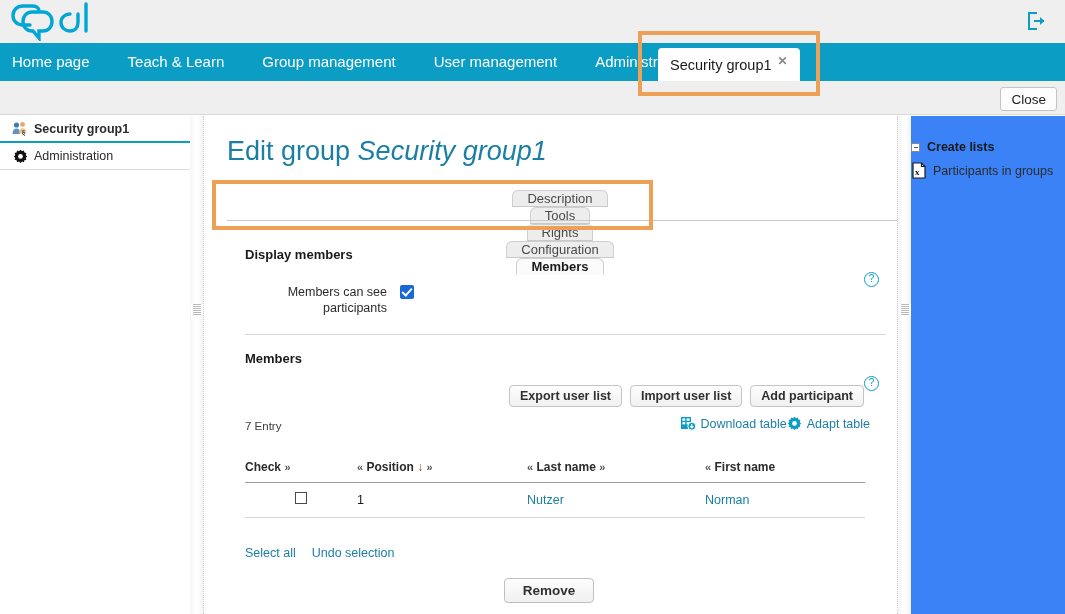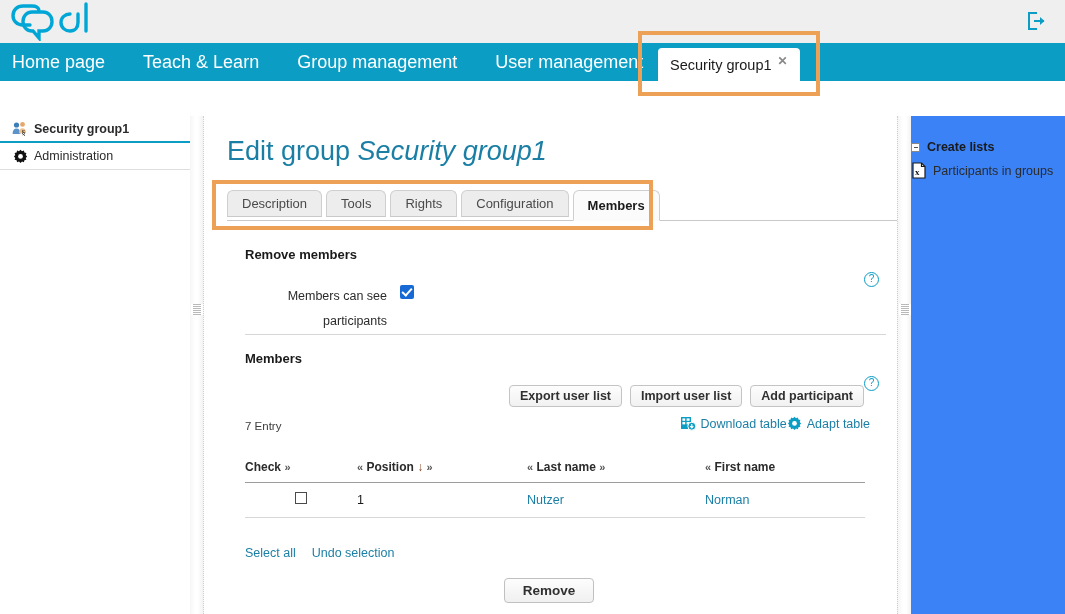--- a/index.html
+++ b/index.html
@@ -38,21 +38,21 @@
     width: 1065px; height: 38px;
     background: #0b9dc4;
   }
   .nav-items {
     position: absolute; left: 0; top: 0;
     height: 38px;
     display: flex; align-items: center;
   }
   .nav-item {
     color: #ffffff;
-    font-size: 18px;
+    font-size: 15px;
     padding: 0 19px;
     line-height: 38px;
     white-space: nowrap;
     cursor: pointer;
     text-decoration: none;
   }
   .nav-item:first-child { padding-left: 12px; }
 
   
   .doc-tab {
@@ -164,21 +164,21 @@
     font-weight: normal;
   }
   .page-title em {
     font-style: italic;
   }
 
   
   .tabs {
     position: absolute; left: 15px; top: 74px;
     width: 670px; height: 31px;
-    display: flex; align-items: flex-start;
+    display: flex; align-items: center; flex-direction: column;
   }
   .tab {
     height: 27px;
     background: #ededed;
     border: 1px solid #cfcfcf;
     border-bottom: 1px solid #c9c9c9;
     border-radius: 6px 6px 0 0;
     padding: 0 14px;
     display: flex; align-items: center;
     font-size: 13px;
@@ -214,21 +214,21 @@
   .check-row {
     position: absolute; left: 33px; top: 168px;
     width: 650px; height: 40px;
   }
   .check-label {
     position: absolute; left: 20px; top: 0;
     width: 122px;
     text-align: right;
     font-size: 12.5px;
     color: #2b2b2b;
-    line-height: 25px;
+    line-height: 16px;
   }
   .blue-checkbox {
     position: absolute; left: 155px; top: 1px;
     width: 14px; height: 14px;
     background: #1769d6;
     border-radius: 2px;
     cursor: pointer;
   }
   .blue-checkbox::after {
     content: "";
@@ -468,20 +468,23 @@
       <a class="nav-item">User management</a>
       <a class="nav-item">Administration</a>
     </div>
   </div>
 
   <div class="doc-tab">
     <span class="doc-tab-label">Security group1</span>
     <span class="doc-tab-close">✕</span>
   </div>
 
+  <div class="subheader">
+    <button class="close-btn">Close</button>
+  </div>
 
   <div class="left-sidebar">
     <div class="side-item active">
       <span class="side-icon">
         <svg width="17" height="15" viewBox="0 0 17 15">
           <circle cx="4.5" cy="4" r="2.6" fill="#3c7fb8"></circle>
           <path d="M0.6 13 C0.6 9.4 2.3 7.6 4.5 7.6 C6.7 7.6 8.4 9.4 8.4 13 Z" fill="#5a93c7"></path>
           <circle cx="10.5" cy="3.4" r="2.4" fill="#e6a86a"></circle>
           <path d="M6.9 12.2 C6.9 8.9 8.5 7.2 10.5 7.2 C12.5 7.2 14.1 8.9 14.1 12.2 Z" fill="#f0c08e"></path>
           <text x="9.6" y="14.6" font-family="Liberation Serif, serif" font-size="8" fill="#111">§</text>
@@ -516,21 +519,21 @@
 
     <div class="tabs">
       <div class="tab">Description</div>
       <div class="tab">Tools</div>
       <div class="tab">Rights</div>
       <div class="tab">Configuration</div>
       <div class="tab active">Members</div>
     </div>
     <div class="tab-underline"></div>
 
-    <div class="section-title" id="display-members-title">Remove members</div>
+    <div class="section-title" id="display-members-title">Display members</div>
 
     <div class="check-row">
       <div class="check-label">Members can see participants</div>
       <div class="blue-checkbox"></div>
     </div>
 
     <div class="help-icon" id="help-1">?</div>
 
     <div class="hr-line" id="hr-1"></div>
 

